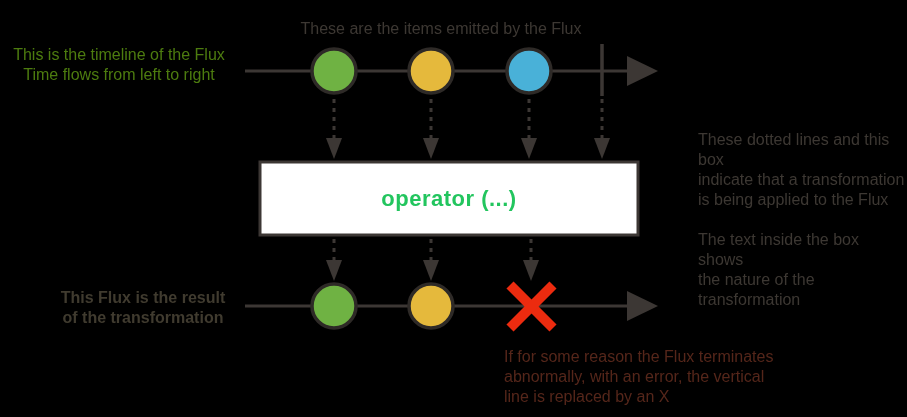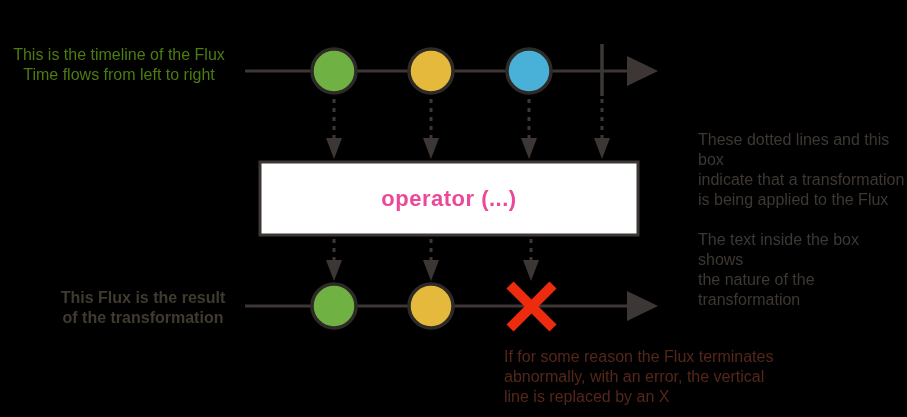--- a/index.html
+++ b/index.html
@@ -113,31 +113,32 @@
 
     <g>
       <line x1="510" y1="285" x2="553" y2="328" stroke-width="10" stroke="#ec2b0f"></line>
       <line x1="553" y1="285" x2="510" y2="328" stroke-width="10" stroke="#ec2b0f"></line>
     </g>
   </svg>
 
   <div class="ann centered annotation-timeline" style="color: #4d7c0f;">This is the timeline of the Flux
 Time flows from left to right</div>
 
+  <div class="ann centered annotation-items" style="color: rgb(61, 56, 51);">These are the items emitted by the Flux</div>
 
 
   <div class="ann annotation-transform" style="color: rgb(61, 56, 51);">These dotted lines and this box
 indicate that a transformation
 is being applied to the Flux
 
 The text inside the box shows
 the nature of the transformation</div>
 
   <div class="ann centered annotation-result" style="color: rgb(64, 59, 47); font-weight: bold;">This Flux is the result
 of the transformation</div>
 
   <div class="ann annotation-error" style="color: rgb(85, 38, 26);">If for some reason the Flux terminates
 abnormally, with an error, the vertical
 line is replaced by an X</div>
 
-  <div class="operator-label" style="color: #ec4899;">operator (...)</div>
+  <div class="operator-label" style="color: #22c55e;">operator (...)</div>
 
 </div>
 
 </body></html>

